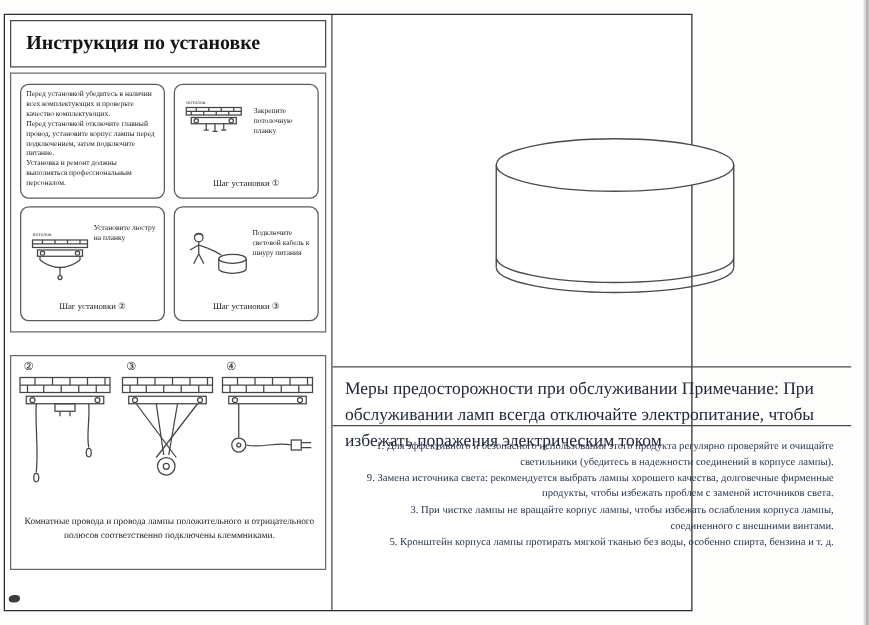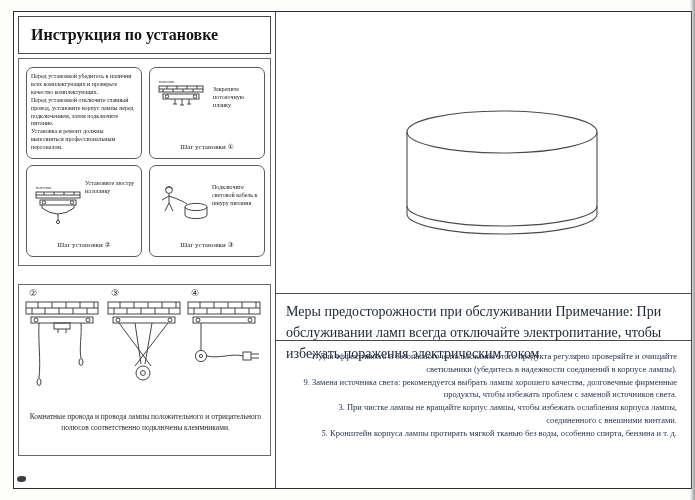--- a/index.html
+++ b/index.html
@@ -1,18 +1,18 @@
 <!DOCTYPE html>
 <html><head>
 <meta charset="utf-8">
 <style>
   * { margin:0; padding:0; box-sizing:border-box; }
   body { background:#e9e9e9; font-family:"Liberation Serif", serif; }
   .page { position:relative; width:695px; height:500px; background:#fdfdfc; overflow:hidden; }
-  .sheet { position:absolute; left:13px; top:11px; width:679px; height:478px;
+  .sheet { position:absolute; left:3px; top:11px; width:551px; height:478px;
            border:1.5px solid #2b2b2b; background:#fff; }
   .vdiv { position:absolute; left:261px; top:0; width:1px; height:100%; background:#4a4a4a; }
 
   
   .title-box { position:absolute; left:4px; top:4px; width:253px; height:38px; border:1px solid #4a4a4a; }
   .title { padding-left:12px; line-height:36px; font-size:16px; font-weight:bold; color:#141414; }
 
   
   .quad-panel { position:absolute; left:4px; top:46px; width:253px; height:208px; border:1px solid #6b6b6b; }
   .quad { position:absolute; border:1px solid #5a5a5a; border-radius:7px; background:#fff; }

